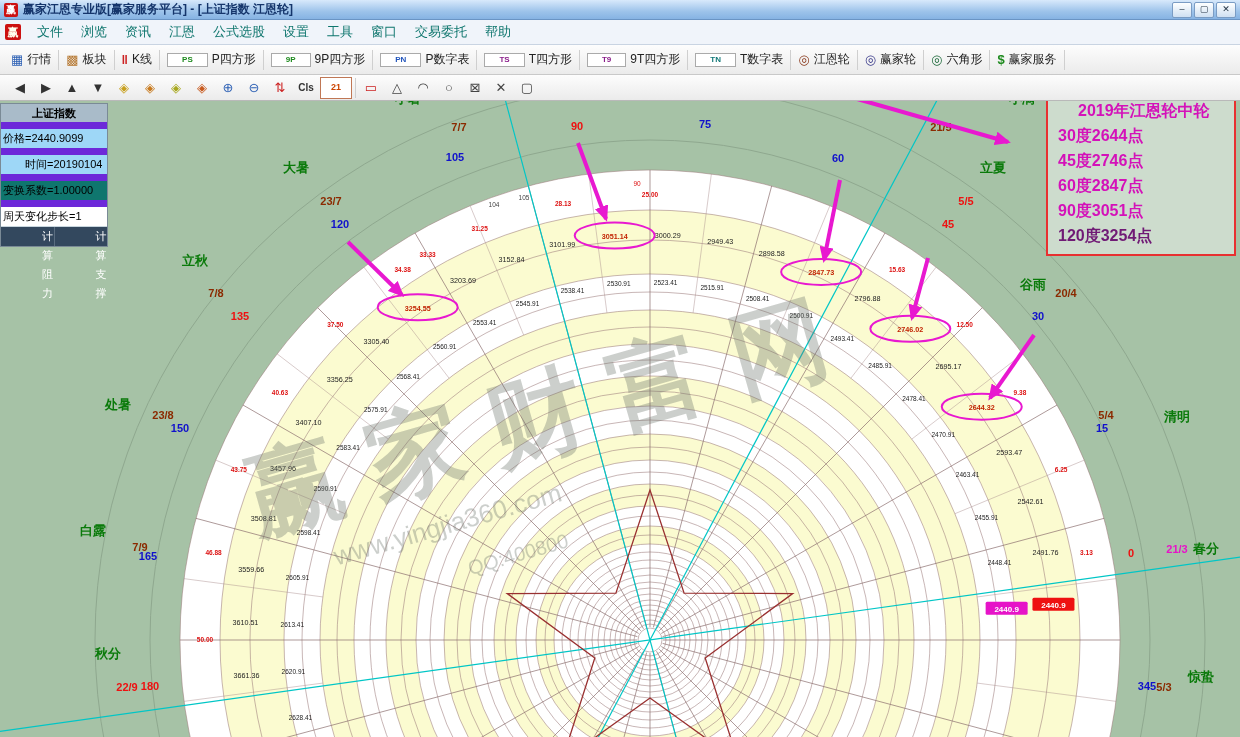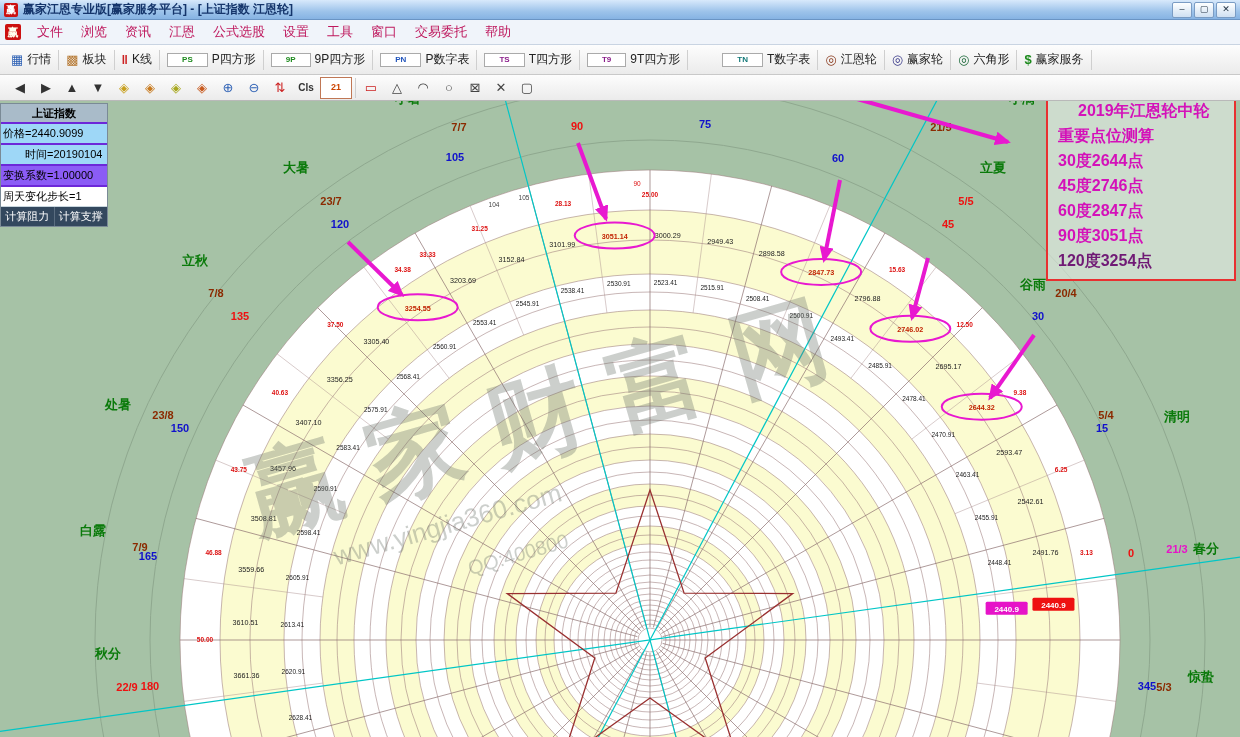--- a/index.html
+++ b/index.html
@@ -15,21 +15,21 @@
   .title-text{font-size:12px;font-weight:bold;color:#15356b;white-space:nowrap;}
   .win-controls{margin-left:auto;display:flex;gap:2px;}
   .win-btn{width:18px;height:14px;font-size:9px;line-height:13px;text-align:center;color:#234;
     background:linear-gradient(#feffff,#cfe0f2);border:1px solid #7a9cc4;border-radius:2px;}
 
   .menubar{position:absolute;top:20px;left:0;width:1240px;height:25px;box-sizing:border-box;
     background:#f0f4fa;border-bottom:1px solid #c9d4e2;display:flex;align-items:center;
     padding:0 5px;z-index:10;}
   .menu-logo{width:16px;height:16px;background:#cc1111;color:#ffe;font-size:11px;font-weight:bold;
     display:flex;align-items:center;justify-content:center;margin-right:7px;border-radius:2px;flex:none;}
-  .menu-item{font-size:13px;color:#be185d;padding:2px 9px;white-space:nowrap;cursor:default;}
+  .menu-item{font-size:13px;color:#0f766e;padding:2px 9px;white-space:nowrap;cursor:default;}
 
   .toolbar{position:absolute;left:0;width:1240px;box-sizing:border-box;display:flex;align-items:center;
     background:linear-gradient(#fdfdfd,#ebebeb);z-index:10;}
   .toolbar-main{top:45px;height:30px;border-bottom:1px solid #c9c9c9;padding:0 5px;}
   .tb-item{display:flex;align-items:center;gap:4px;font-size:12px;color:#222;padding:3px 6px;white-space:nowrap;}
   .tb-glyph{font-size:13px;font-weight:bold;line-height:1;}
   .tb-letters{font-size:8px;font-weight:bold;line-height:1;border:1px solid #aaa;background:#fff;
     padding:2px 14px;letter-spacing:0;}
   .tb-sep{width:1px;height:20px;background:#cfcfcf;margin:0 1px;flex:none;}
 
@@ -38,24 +38,24 @@
     font-size:13px;line-height:1;cursor:default;}
   .tool-btn.is-text{font-size:10px;font-weight:bold;}
   .tool-btn.is-boxed{border:1px solid #c07755;font-size:9px;font-weight:bold;padding:0 3px;background:#fff;}
 
   .chart-area{position:absolute;top:101px;left:0;width:1240px;height:636px;background:#a6c2a6;overflow:hidden;}
   #wheelSvg{position:absolute;top:0;left:0;}
 
   .info-panel{position:absolute;top:2px;left:0;width:106px;border:1px solid #7a8a96;background:#fff;
     font-size:11px;z-index:4;}
   .ip-title{background:#a9bbc9;color:#000;font-weight:bold;text-align:center;height:18px;line-height:18px;}
-  .ip-row{height:19px;line-height:19px;padding:0 2px;white-space:nowrap;overflow:hidden;border-top:2px solid #6d28d9;}
+  .ip-row{height:19px;line-height:19px;padding:0 2px;white-space:nowrap;overflow:hidden;border-top:7px solid #6d28d9;}
   .ip-buttons{display:flex;border-top:1px solid #c8d6de;}
-  .ip-btn{flex:1;background:#33485e;color:#fff;height:19px;line-height:19px;text-align:center;
-    font-size:11px;cursor:default;}
+  .ip-btn{flex:1;background:#33485e;color:#fff;height:19px;line-height:19px;text-align:left;
+    font-size:11px;cursor:default;padding-left:41px;}
   .ip-btn + .ip-btn{border-left:1px solid #5a6d80;}
 
   .annotation-box{position:absolute;left:1046px;top:90px;width:190px;box-sizing:border-box;
     border:2px solid #e83030;background:rgba(236,243,236,0.55);padding:6px 10px;z-index:6;}
   .ann-line{font-size:16px;font-weight:bold;line-height:25px;white-space:nowrap;}
 
   #overlaySvg{position:absolute;top:0;left:0;pointer-events:none;z-index:8;}
 </style>
 </head>
 <body>
@@ -119,21 +119,21 @@
       <span class="tb-letters" style="color: rgb(138, 29, 138);">TS</span>
       <span>T四方形</span>
     </div>
     <div class="tb-sep"></div>
     <div class="tb-item">
       <span class="tb-letters" style="color: rgb(138, 29, 138);">T9</span>
       <span>9T四方形</span>
     </div>
     <div class="tb-sep"></div>
     <div class="tb-item">
-      <span class="tb-letters" style="color: rgb(17, 119, 119); margin-left: 27px;">TN</span>
+      <span class="tb-letters" style="color: rgb(17, 119, 119);">TN</span>
       <span>T数字表</span>
     </div>
     <div class="tb-sep"></div>
     <div class="tb-item">
       <span class="tb-glyph" style="color: rgb(138, 58, 29);">◎</span>
       <span>江恩轮</span>
     </div>
     <div class="tb-sep"></div>
     <div class="tb-item">
       <span class="tb-glyph" style="color: rgb(58, 58, 138);">◎</span>
@@ -429,33 +429,32 @@
         <ellipse cx="821.1603960049833" cy="170.94534625015677" rx="40" ry="13" fill="none" stroke="#e818d0" stroke-width="2"></ellipse>
         <ellipse cx="614.7019241871984" cy="134.54114727284303" rx="40" ry="13" fill="none" stroke="#e818d0" stroke-width="2"></ellipse>
         <ellipse cx="417.7015432778263" cy="206.24342206295836" rx="40" ry="13" fill="none" stroke="#e818d0" stroke-width="2"></ellipse>
       </g>
     </svg>
   <div class="info-panel">
     <div class="ip-title">上证指数</div>
     <div id="ipRows">
         <div class="ip-row" style="background: rgb(158, 215, 247);">价格=2440.9099</div>
         <div class="ip-row" style="background: rgb(158, 215, 247); padding-left: 24px;">时间=20190104</div>
-        <div class="ip-row" style="background: #8b5cf6;">变换系数=1.00000</div>
+        <div class="ip-row" style="background: #0f766e;">变换系数=1.00000</div>
         <div class="ip-row" style="background: rgb(255, 255, 255);">周天变化步长=1</div>
       </div>
     <div class="ip-buttons" id="ipButtons">
         <div class="ip-btn">计算阻力</div>
         <div class="ip-btn">计算支撑</div>
       </div>
   </div>
 </div>
 
 <div class="annotation-box" id="annBox" style="border-color: rgb(232, 48, 48);">
     <div class="ann-line" style="color: rgb(212, 17, 185); margin-left: 20px;">2019年江恩轮中轮</div>
-    <div class="ann-line" style="color: rgb(212, 17, 185);">重要点位测算</div>
     <div class="ann-line" style="color: rgb(212, 17, 185);">30度2644点</div>
     <div class="ann-line" style="color: rgb(212, 17, 185);">45度2746点</div>
     <div class="ann-line" style="color: rgb(212, 17, 185);">60度2847点</div>
     <div class="ann-line" style="color: rgb(212, 17, 185);">90度3051点</div>
     <div class="ann-line" style="color: #701a75;">120度3254点</div>
   </div>
 
 <svg id="overlaySvg" width="1240" height="737">
     <defs>
       <marker id="arr" markerWidth="16" markerHeight="14" refX="13" refY="7" orient="auto" markerUnits="userSpaceOnUse">

